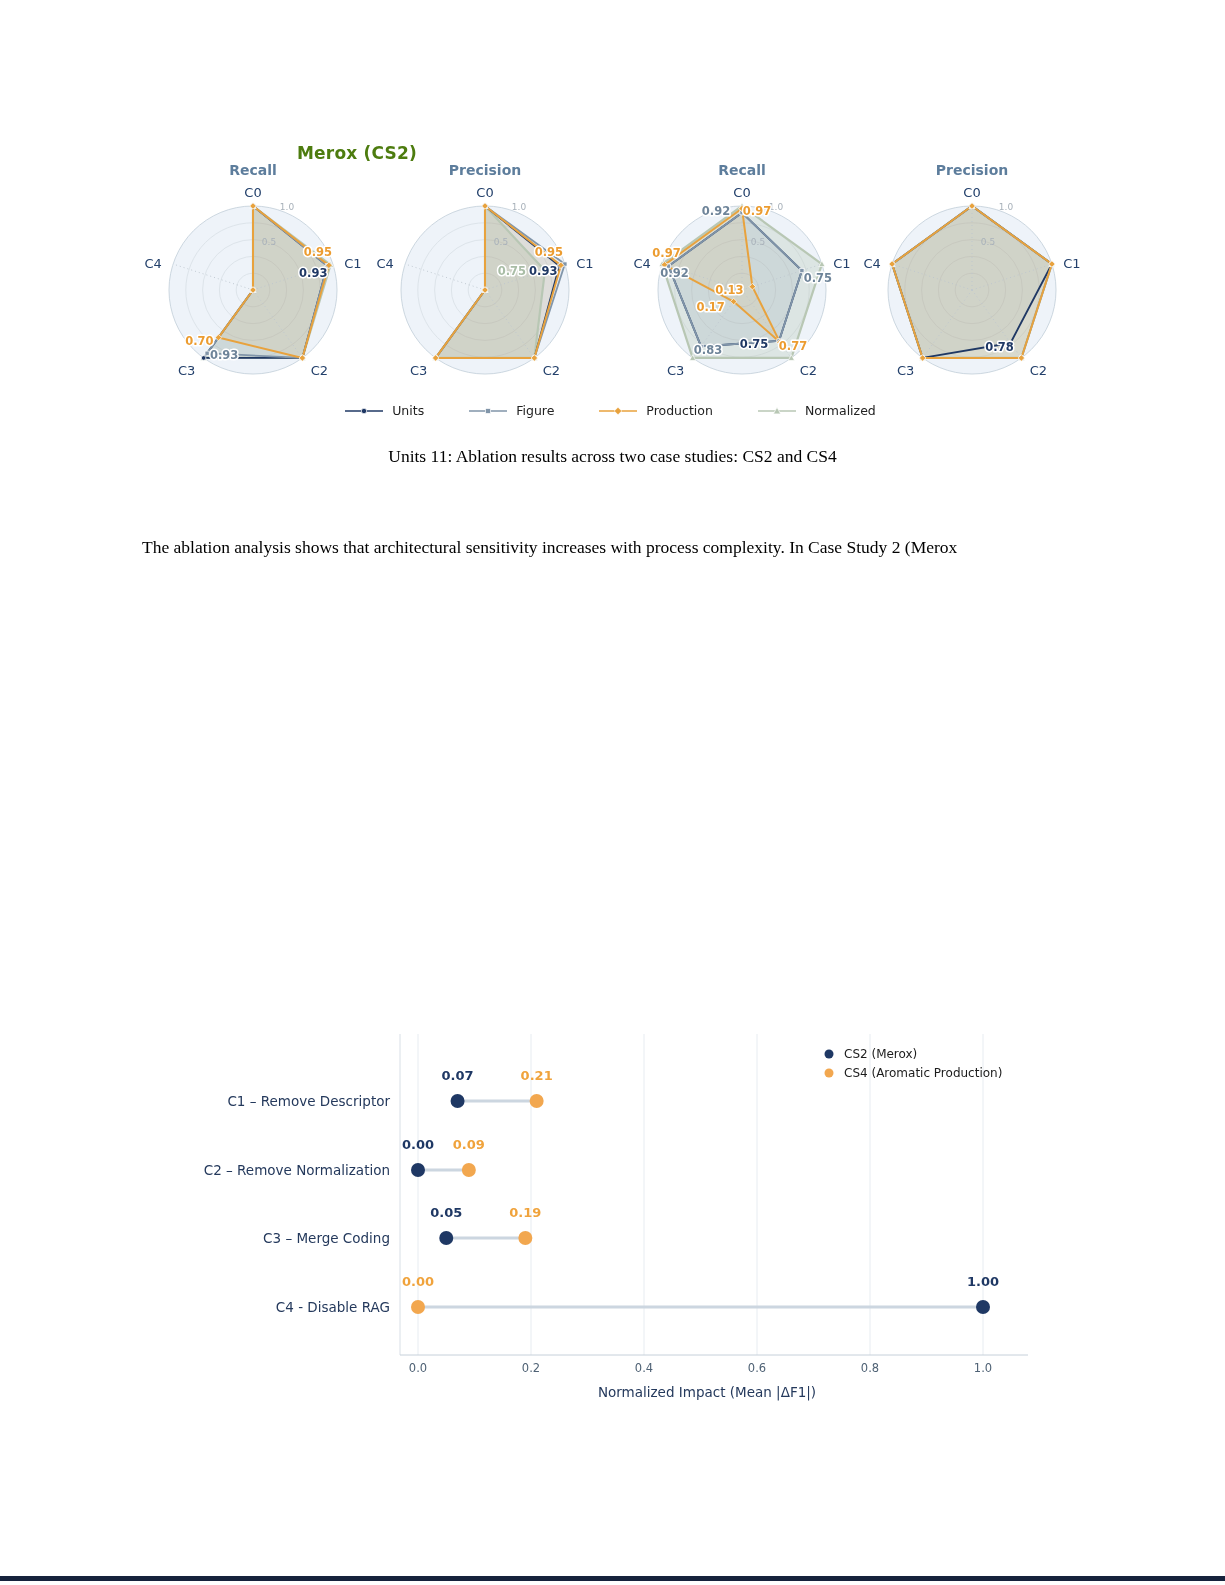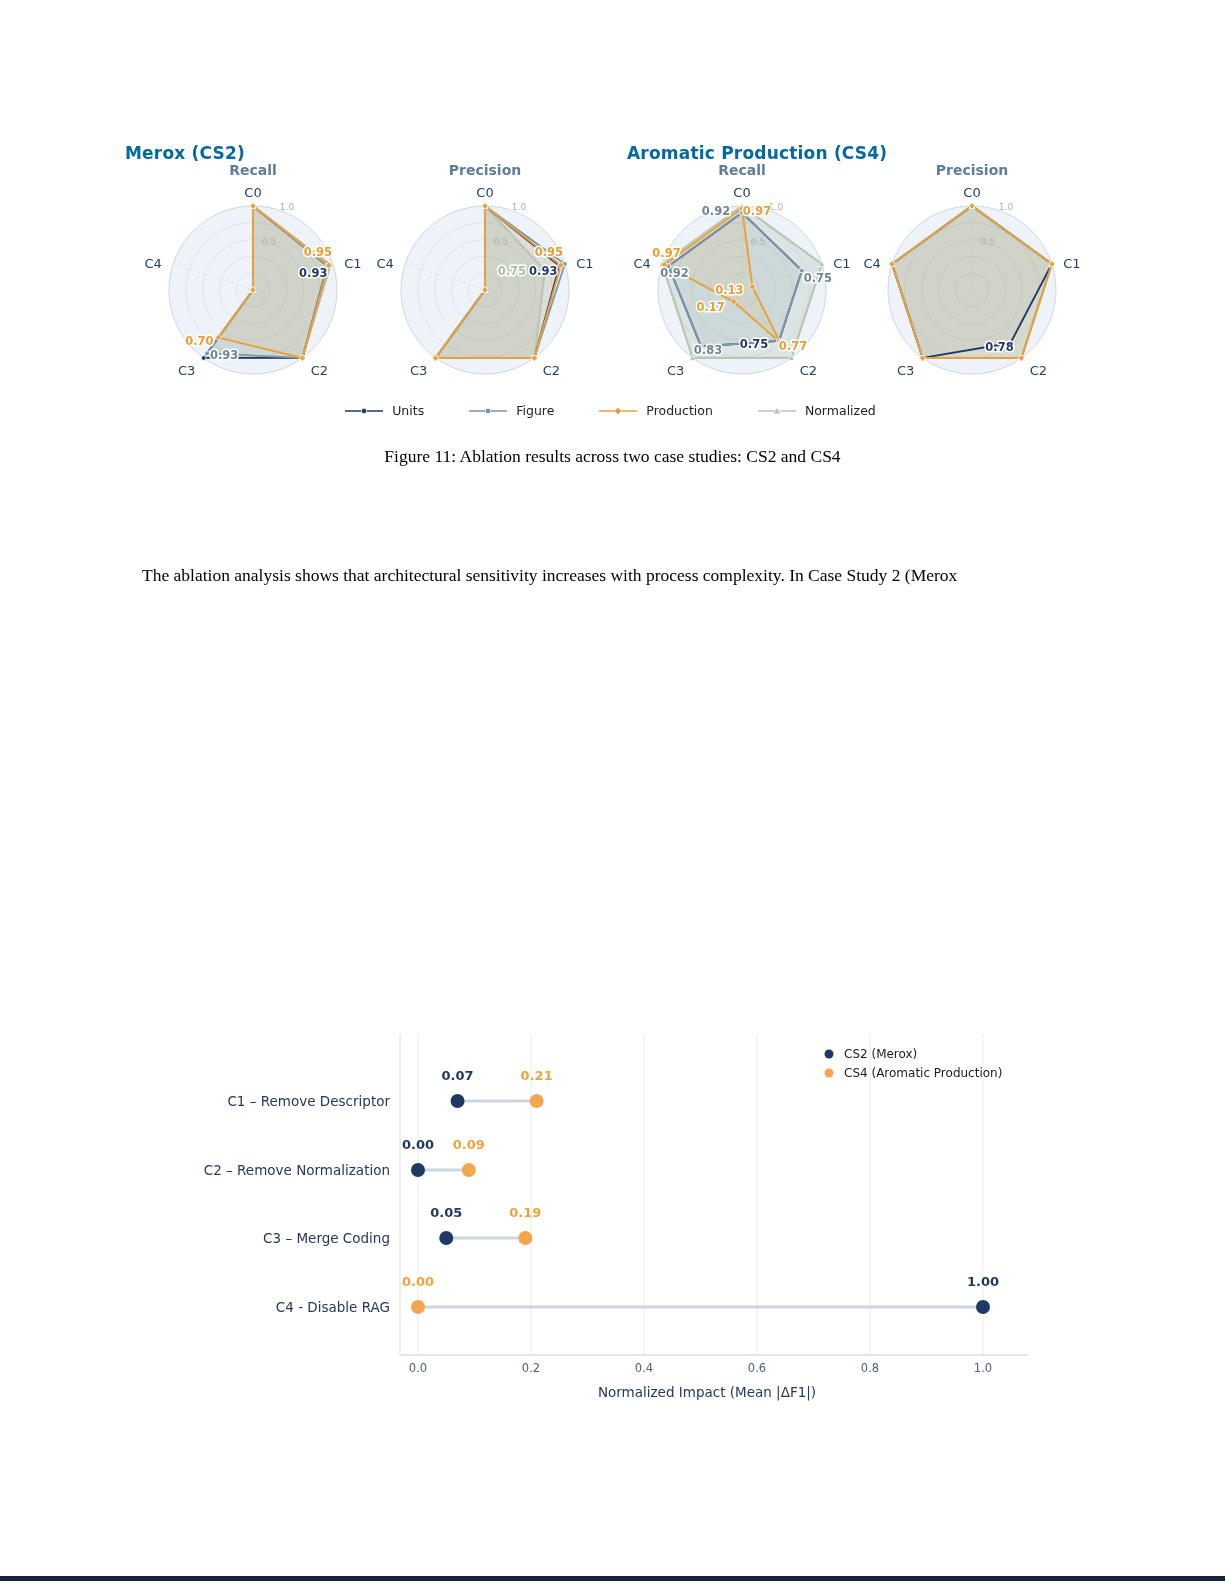--- a/index.html
+++ b/index.html
@@ -1,38 +1,37 @@
 <!DOCTYPE html>
 <html><head>
 <meta charset="utf-8">
 <style>
   html,body{margin:0;padding:0;background:#fff;}
   .page{position:relative;width:1225px;height:1585px;background:#ffffff;overflow:hidden;
         font-family:"DejaVu Sans","Liberation Sans",sans-serif;}
   .abs{position:absolute;}
-  .group-title{font-weight:bold;font-size:17px;color:#0369a1;text-align:left;letter-spacing:.2px;}
+  .group-title{font-weight:bold;font-size:17px;color:#4d7c0f;text-align:center;letter-spacing:.2px;}
   .chart-subtitle{font-weight:bold;font-size:14px;color:#5d7d9c;text-align:center;}
   .radar-svg{position:absolute;width:230px;height:200px;overflow:visible;}
   .fig-legend{position:absolute;top:403px;left:300px;width:620px;display:flex;justify-content:center;gap:44px;align-items:center;}
   .fig-legend-item{display:flex;align-items:center;gap:8px;font-size:12.5px;color:#222222;}
   .caption{position:absolute;top:446px;left:140px;width:945px;text-align:center;
            font-family:"Liberation Serif","DejaVu Serif",serif;font-size:17.5px;color:#000;}
   .para{position:absolute;top:536px;left:142px;width:952px;
         font-family:"Liberation Serif","DejaVu Serif",serif;font-size:17.5px;color:#000;line-height:22px;}
-  .para span{display:block;margin-top:28px;}
+  .para span{display:block;}
   .footer-bar{position:absolute;left:0;top:1576px;width:1225px;height:5px;background:#16223c;}
   svg text{font-family:"DejaVu Sans","Liberation Sans",sans-serif;}
 </style>
 </head>
 <body>
 
 <div class="page">
 
   <div class="abs group-title" style="top:143px;left:125px;width:464px;">Merox (CS2)</div>
-  <div class="abs group-title" style="top:143px;left:627px;width:460px;">Aromatic Production (CS4)</div>
 
   <div class="abs chart-subtitle" style="top:162px;left:173px;width:160px;">Recall</div>
   <div class="abs chart-subtitle" style="top:162px;left:405px;width:160px;">Precision</div>
   <div class="abs chart-subtitle" style="top:162px;left:662px;width:160px;">Recall</div>
   <div class="abs chart-subtitle" style="top:162px;left:892px;width:160px;">Precision</div>
 
   <svg id="radar0" class="radar-svg" style="left:138px;top:185px;" viewBox="0 0 230 200">
       <circle cx="115" cy="105" r="84" fill="#eef3f9" stroke="#ccd7e0" stroke-width="1"></circle>
       <circle cx="115" cy="105" r="16.8" fill="none" stroke="#dde4ea" stroke-width="1"></circle>
       <circle cx="115" cy="105" r="33.6" fill="none" stroke="#dde4ea" stroke-width="1"></circle>
@@ -263,21 +262,21 @@
       </div>
       <div class="fig-legend-item">
         <svg width="40" height="12">
           <line x1="1" y1="6" x2="39" y2="6" stroke="#b8c7b4" stroke-width="1.6"></line>
           <path d="M20 2.23 L23.625 8.9 L16.375 8.9 Z" fill="#b8c7b4" stroke="#ffffff" stroke-width="0.7"></path>
         </svg>
         <span>Normalized</span>
       </div>
     </div>
 
-  <div class="caption">Figure 11: Ablation results across two case studies: CS2 and CS4</div>
+  <div class="caption">Units 11: Ablation results across two case studies: CS2 and CS4</div>
 
   <div class="para">
     <span>The ablation analysis shows that architectural sensitivity increases with process complexity. In Case Study 2 (Merox</span>
   </div>
 
   <svg id="dumbbell" class="abs" style="left:240px;top:1020px;overflow:visible;" width="800" height="385" viewBox="0 0 800 385">
       <line x1="178" y1="14" x2="178" y2="335" stroke="#e7ecf1" stroke-width="1"></line>
       <line x1="291" y1="14" x2="291" y2="335" stroke="#e7ecf1" stroke-width="1"></line>
       <line x1="404" y1="14" x2="404" y2="335" stroke="#e7ecf1" stroke-width="1"></line>
       <line x1="517" y1="14" x2="517" y2="335" stroke="#e7ecf1" stroke-width="1"></line>

